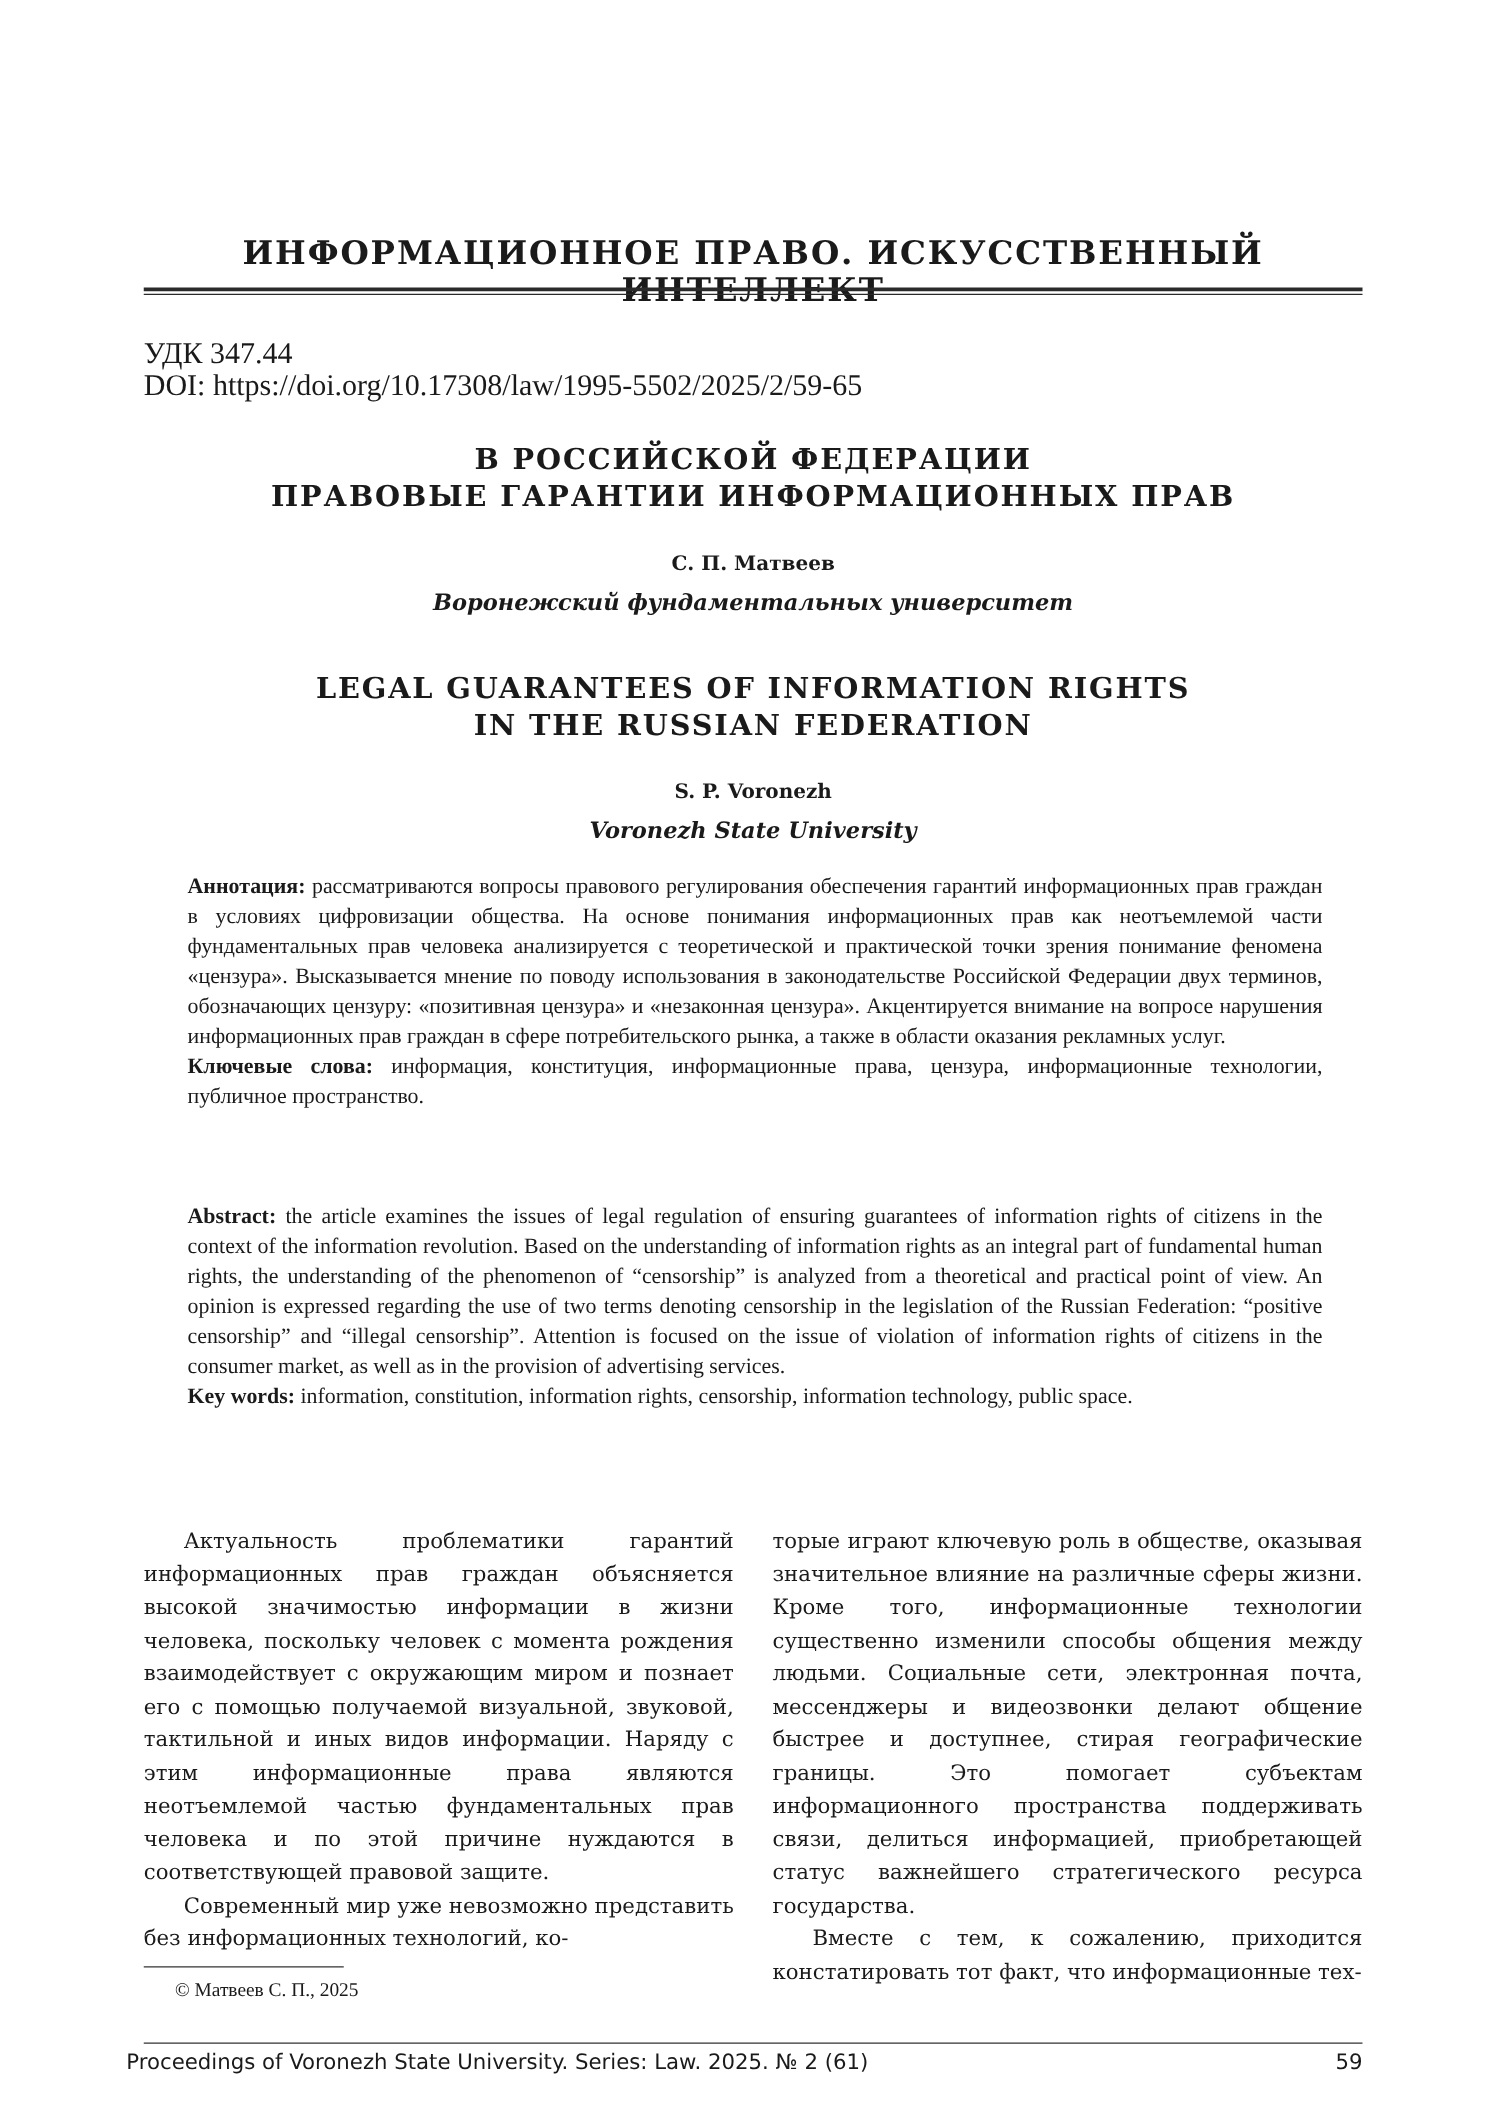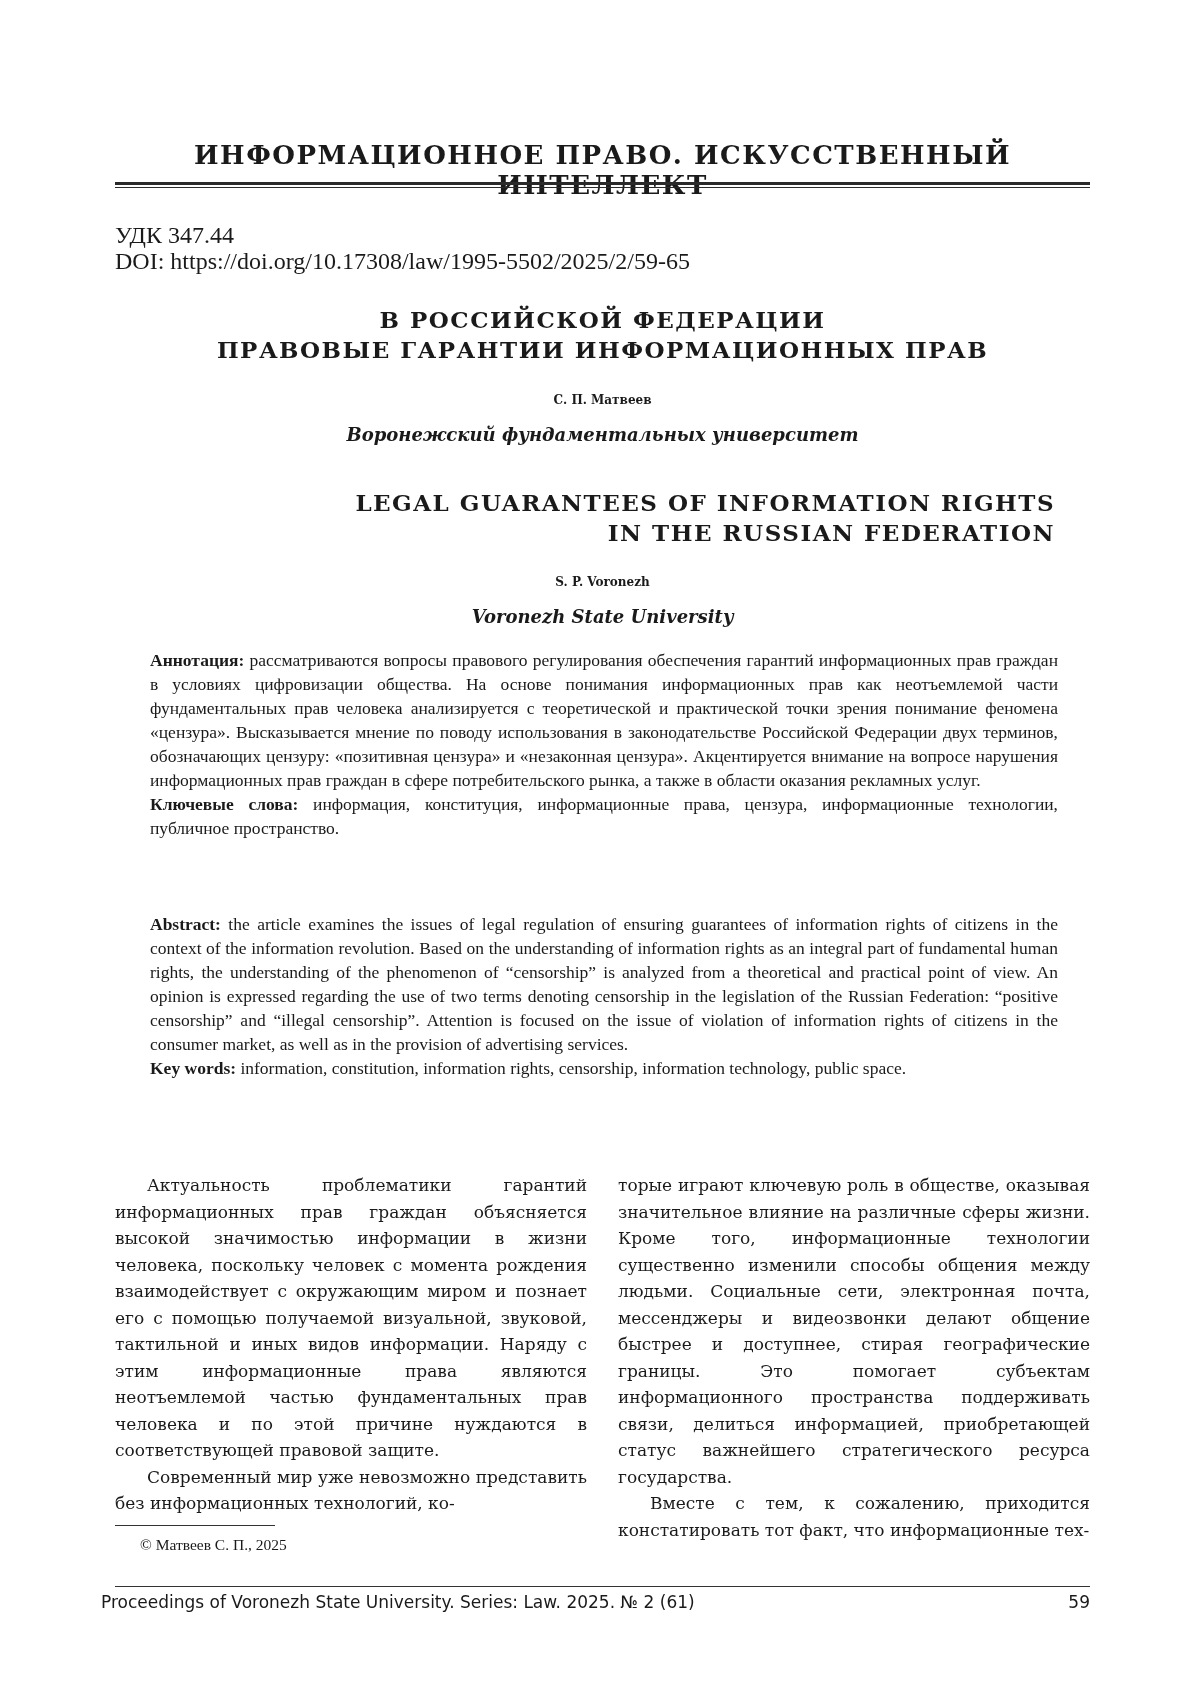--- a/index.html
+++ b/index.html
@@ -1,23 +1,23 @@
 <!DOCTYPE html>
 <html><head>
 <meta charset="utf-8">
 <style>
   html, body { margin:0; padding:0; background:#ffffff; }
   body { width:1200px; height:1697px; position:relative; color:#1a1a1a; font-family:"DejaVu Serif", serif; overflow:hidden; }
-  .abs { position:absolute; }
+  .abs { position:absolute;margin-top:48px; }
   .section-head { left:115px; width:975px; top:140px; text-align:center; font-family:"DejaVu Serif", serif; font-weight:bold; font-size:26px; letter-spacing:1.5px; }
   .rule-top { left:115px; width:975px; top:182px; height:3px; background:#2a2a2a; }
   .rule-top2 { left:115px; width:975px; top:187px; height:1px; background:#2a2a2a; }
   .meta { left:115px; top:222px; font-size:24px; line-height:26px; font-family:"Liberation Serif", serif; }
   .title { left:150px; width:905px; top:305px; text-align:center; font-weight:bold; font-size:23px; line-height:30px; letter-spacing:1.5px; font-family:"DejaVu Serif", serif; }
-  .author { left:150px; width:905px; text-align:center; font-weight:bold; font-size:12px; font-family:"DejaVu Serif", serif; }
+  .author { left:150px; width:905px; text-align:center; font-weight:bold; font-size:16px; font-family:"DejaVu Serif", serif; }
   .affil { left:150px; width:905px; text-align:center; font-style:italic; font-weight:bold; font-size:18px; font-family:"DejaVu Serif", serif; }
   .abstract { left:150px; width:908px; font-family:"Liberation Serif", serif; font-size:17.5px; line-height:24px; text-align:justify; }
   .abstract b { font-weight:bold; }
   .col { font-family:"DejaVu Serif", serif; font-size:17px; line-height:26.5px; text-align:justify; width:472px; }
   .col p { margin:0; text-indent:32px; }
   .col p.cont { text-indent:0; }
   .fn-rule { left:115px; top:1525px; width:160px; height:1px; background:#333; }
   .fn { left:140px; top:1536px; font-family:"Liberation Serif", serif; font-size:15.5px; }
   .foot-rule { left:115px; top:1586px; width:975px; height:1px; background:#333; }
   .foot-left { left:101px; top:1592px; font-family:"DejaVu Sans", sans-serif; font-size:17px; }
@@ -35,21 +35,21 @@
   <div>DOI: https://doi.org/10.17308/law/1995-5502/2025/2/59-65</div>
 </div>
 
 <div class="abs title">
   <div>В РОССИЙСКОЙ ФЕДЕРАЦИИ</div>
   <div>ПРАВОВЫЕ ГАРАНТИИ ИНФОРМАЦИОННЫХ ПРАВ</div>
 </div>
 <div class="abs author" style="top:393px;">С. П. Матвеев</div>
 <div class="abs affil" style="top:424px;">Воронежский фундаментальных университет</div>
 
-<div class="abs title" style="top:488px;text-align:right;">
+<div class="abs title" style="top:488px;">
   <div>LEGAL GUARANTEES OF INFORMATION RIGHTS</div>
   <div>IN THE RUSSIAN FEDERATION</div>
 </div>
 <div class="abs author" style="top:575px;">S. P. Voronezh</div>
 <div class="abs affil" style="top:606px;">Voronezh State University</div>
 
 <div class="abs abstract" style="top:648px;">
   <div><b>Аннотация:</b><span> рассматриваются вопросы правового регулирования обеспечения гарантий информационных прав граждан в условиях цифровизации общества. На основе понимания информационных прав как неотъемлемой части фундаментальных прав человека анализируется с теоретической и практической точки зрения понимание феномена «цензура». Высказывается мнение по поводу использования в законодательстве Российской Федерации двух терминов, обозначающих цензуру: «позитивная цензура» и «незаконная цензура». Акцентируется внимание на вопросе нарушения информационных прав граждан в сфере потребительского рынка, а также в области оказания рекламных услуг.</span></div>
   <div><b>Ключевые слова:</b><span> информация, конституция, информационные права, цензура, информационные технологии, публичное пространство.</span></div>
 </div>

